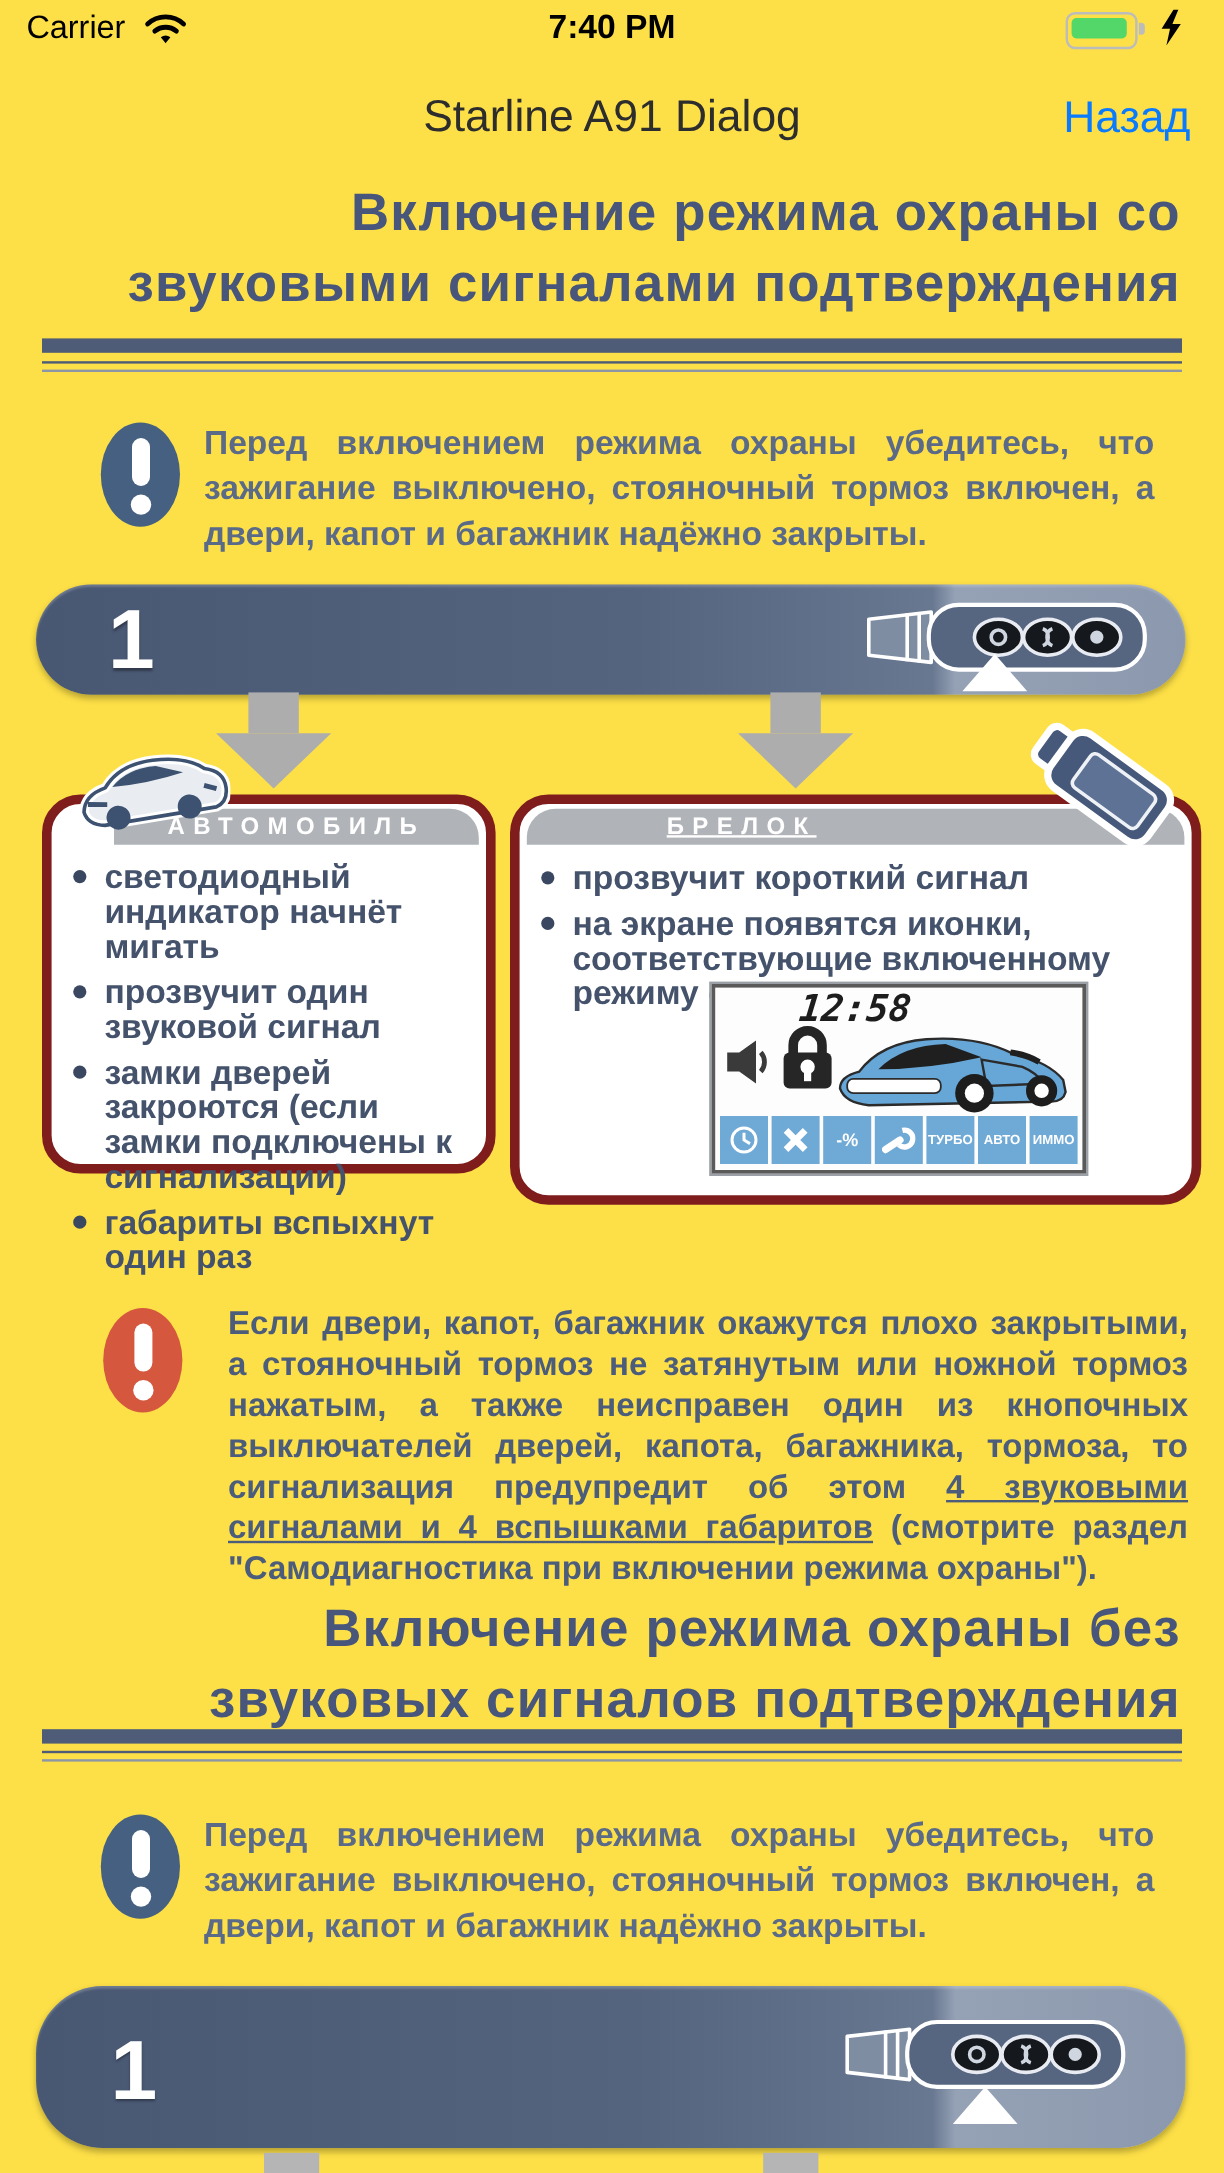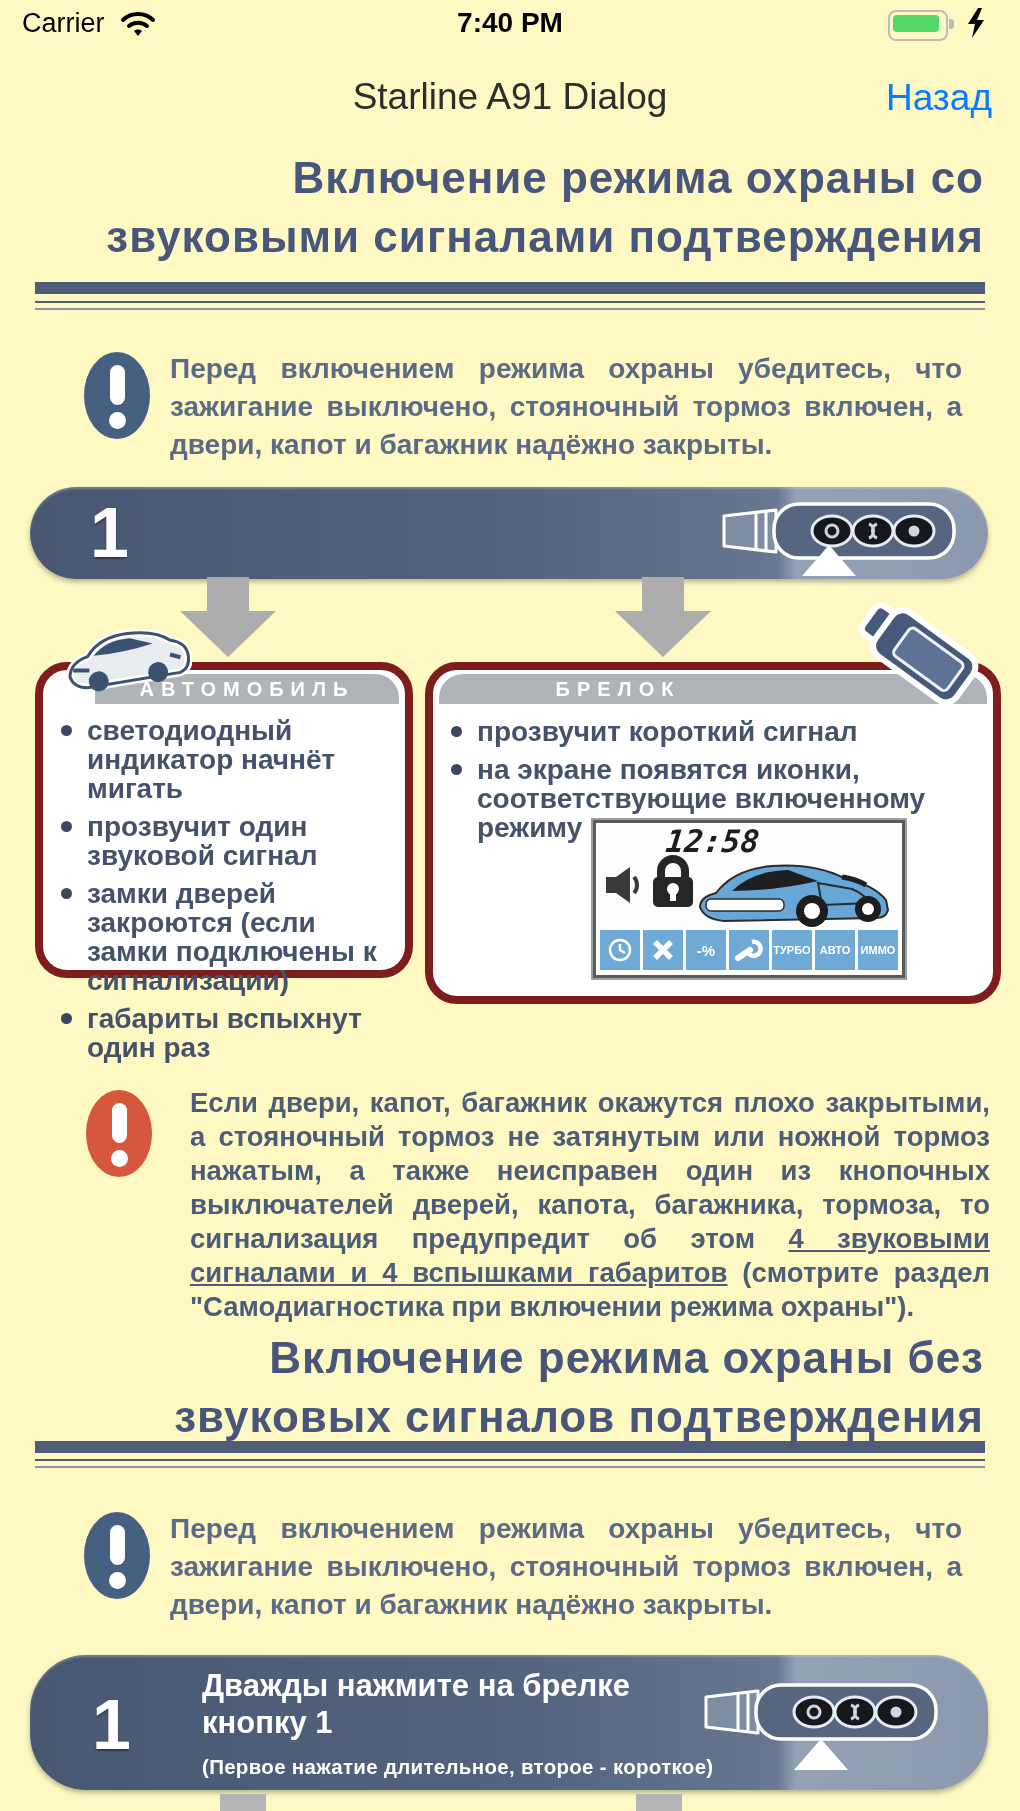--- a/index.html
+++ b/index.html
@@ -1,16 +1,16 @@
 <!DOCTYPE html>
 <html><head>
 <meta charset="utf-8">
 <style>
   html,body{margin:0;padding:0;background:#fff;}
-  #screen{position:relative;width:1020px;height:1811px;background:#fef9c3;overflow:hidden;
+  #screen{position:relative;width:1020px;height:1811px;background:#fde047;overflow:hidden;
           font-family:"Liberation Sans",sans-serif;}
 
   
   .carrier{position:absolute;left:22px;top:8px;font-size:27px;color:#000;}
   .wifi{position:absolute;left:120px;top:10px;}
   .sb-time{position:absolute;left:0;right:0;top:7px;text-align:center;font-size:28px;font-weight:bold;color:#000;}
   .batt-body{position:absolute;right:72px;top:10px;width:56px;height:27px;border:2px solid #bcbcbc;border-radius:8px;}
   .batt-fill{position:absolute;left:3px;top:3px;width:46px;height:17px;background:#53d769;border-radius:4px;}
   .batt-cap{position:absolute;right:66px;top:19px;width:5px;height:10px;background:#bcbcbc;border-radius:0 3px 3px 0;}
   .bolt{position:absolute;right:34px;top:8px;}
@@ -66,21 +66,21 @@
                     border-right:48px solid transparent;border-top:46px solid #adadad;}
   .arrow-stub{position:absolute;width:46px;height:18px;background:#b5b5b5;}
 
   
   .result-card{position:absolute;border:8px solid #7f1d1d;border-radius:32px;background:#fff;}
   .card-left{left:35px;top:662px;width:362px;height:300px;}
   .card-right{left:425px;top:662px;width:560px;height:326px;}
   .card-header{height:30px;background:#b0b4b8;color:#fff;font-weight:bold;letter-spacing:7px;
                font-size:20px;text-align:center;line-height:30px;border-top-right-radius:24px;}
   .card-left .card-header{margin:4px 6px 0 52px;}
-  .card-right .card-header{margin:4px 6px 13px 6px;padding-right:190px;border-top-left-radius:24px;}
+  .card-right .card-header{margin:4px 6px 13px 6px;padding-right:190px;border-top-left-radius:24px;text-decoration:underline;}
   .card-list{list-style:none;margin:12px 0 0;padding:0 12px 0 44px;}
   .card-list li{position:relative;font-size:28px;line-height:29px;font-weight:bold;color:#44526b;
                 margin-bottom:9px;}
   .card-list li::before{content:"";position:absolute;left:-26px;top:9px;width:11px;height:11px;
                 border-radius:50%;background:#3a4760;}
   .overlay-icon{position:absolute;z-index:5;}
 
   
   .lcd{position:absolute;left:160px;top:150px;width:306px;height:152px;background:#fdfdfd;
        border:3px solid #5a5a5a;box-shadow:0 0 0 2px #9aa0a6;}
@@ -280,25 +280,20 @@
   <div class="rule-thin" style="top:1459px;"></div>
 
   <div class="note-icon navy" style="left:84px;top:1512px;">
     <div class="excl-bar"></div>
       <div class="excl-dot"></div>
   </div>
   <div class="note-text" style="top:1510px;">Перед включением режима охраны убедитесь, что зажигание выключено, стояночный тормоз включен, а двери, капот и багажник надёжно закрыты.</div>
 
   <div class="step-banner banner-2">
     <div class="step-num">1</div>
-    <div class="b2-text">
-      <span>Дважды нажмите на брелке</span><br>
-      <span>кнопку 1</span>
-      <div class="b2-sub">(Первое нажатие длительное, второе - короткое)</div>
-    </div>
     <span class="fob-svg">
       <svg width="240" height="62" viewBox="0 0 240 62">
         <path d="M6 16 L58 10 L58 52 L6 46 Z" fill="#7f8da2" stroke="#fff" stroke-width="3" stroke-linejoin="round"></path>
         <line x1="38" y1="11" x2="38" y2="51" stroke="#fff" stroke-width="3"></line>
         <line x1="48" y1="10" x2="48" y2="52" stroke="#fff" stroke-width="3"></line>
         <rect x="56" y="4" width="180" height="54" rx="25" fill="#566681" stroke="#fff" stroke-width="3.5"></rect>
         <ellipse cx="114" cy="31" rx="20" ry="15" fill="#15181d" stroke="#e8ecf2" stroke-width="3"></ellipse>
         <ellipse cx="155" cy="31" rx="20" ry="15" fill="#15181d" stroke="#e8ecf2" stroke-width="3"></ellipse>
         <ellipse cx="196" cy="31" rx="20" ry="15" fill="#15181d" stroke="#e8ecf2" stroke-width="3"></ellipse>
         <circle cx="114" cy="31" r="6" fill="none" stroke="#cfd6df" stroke-width="3"></circle>

